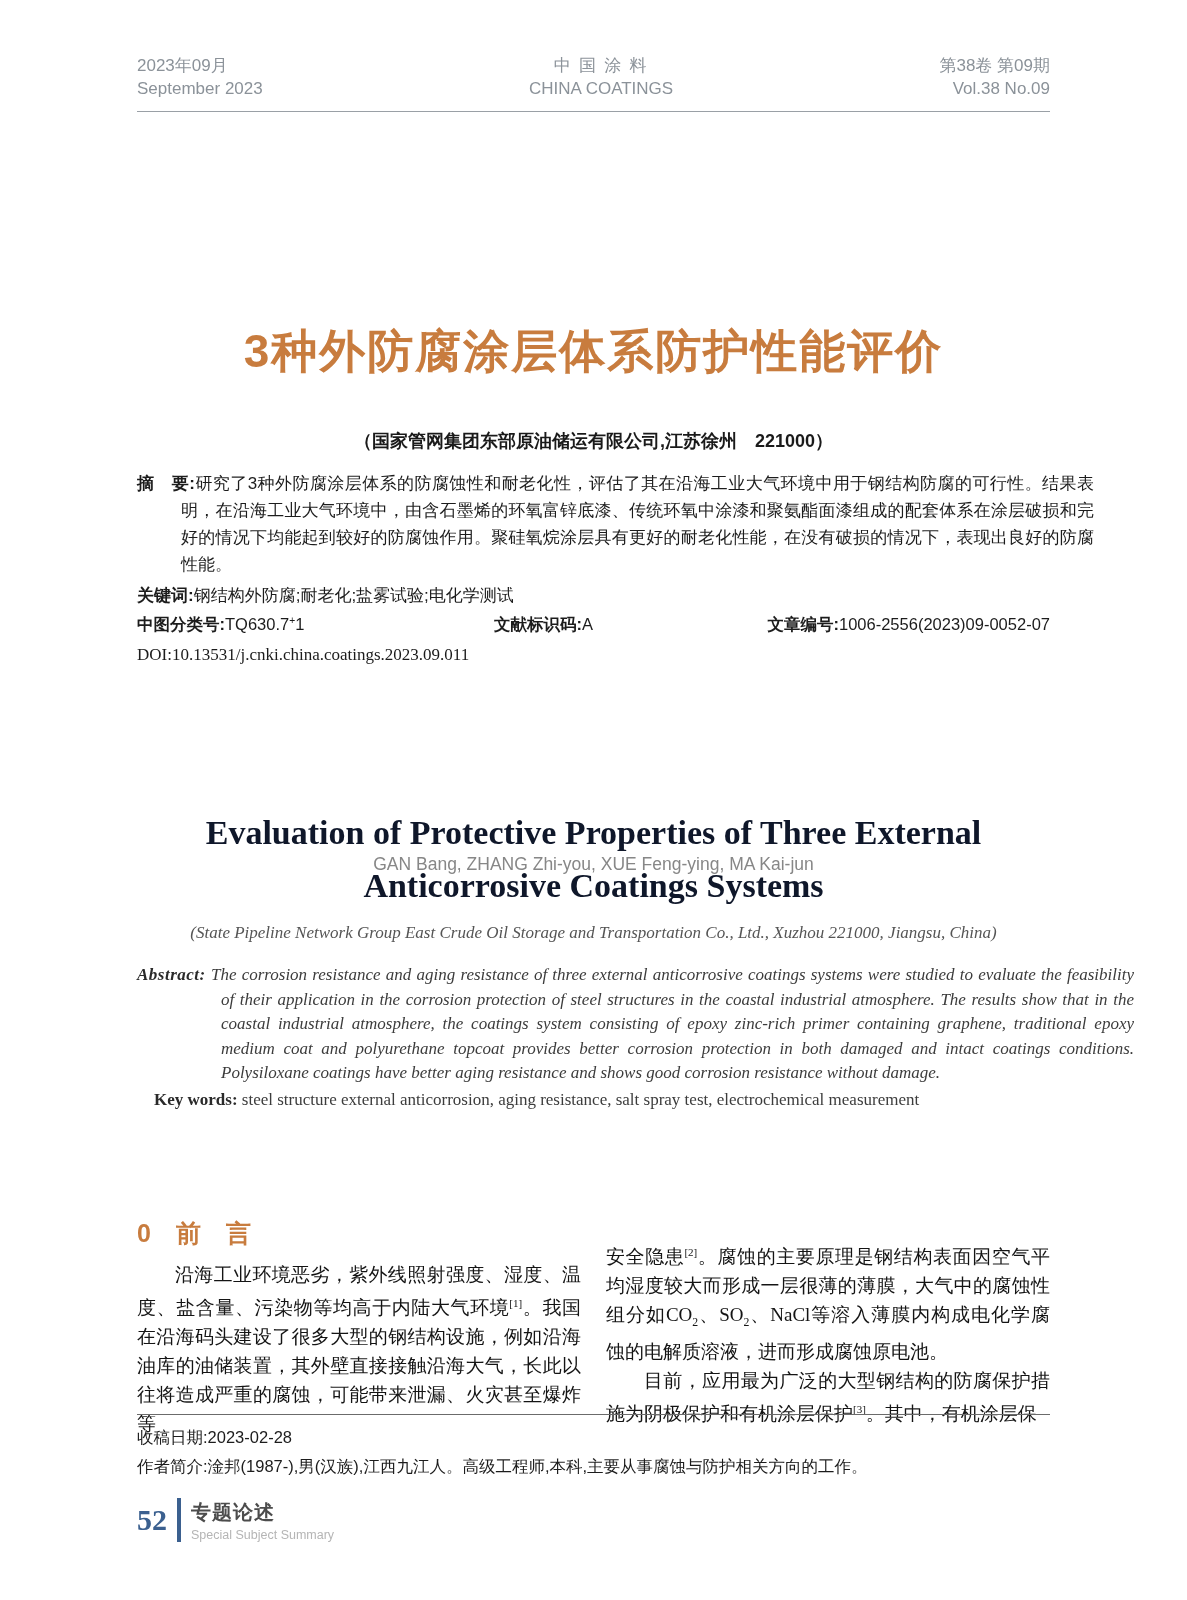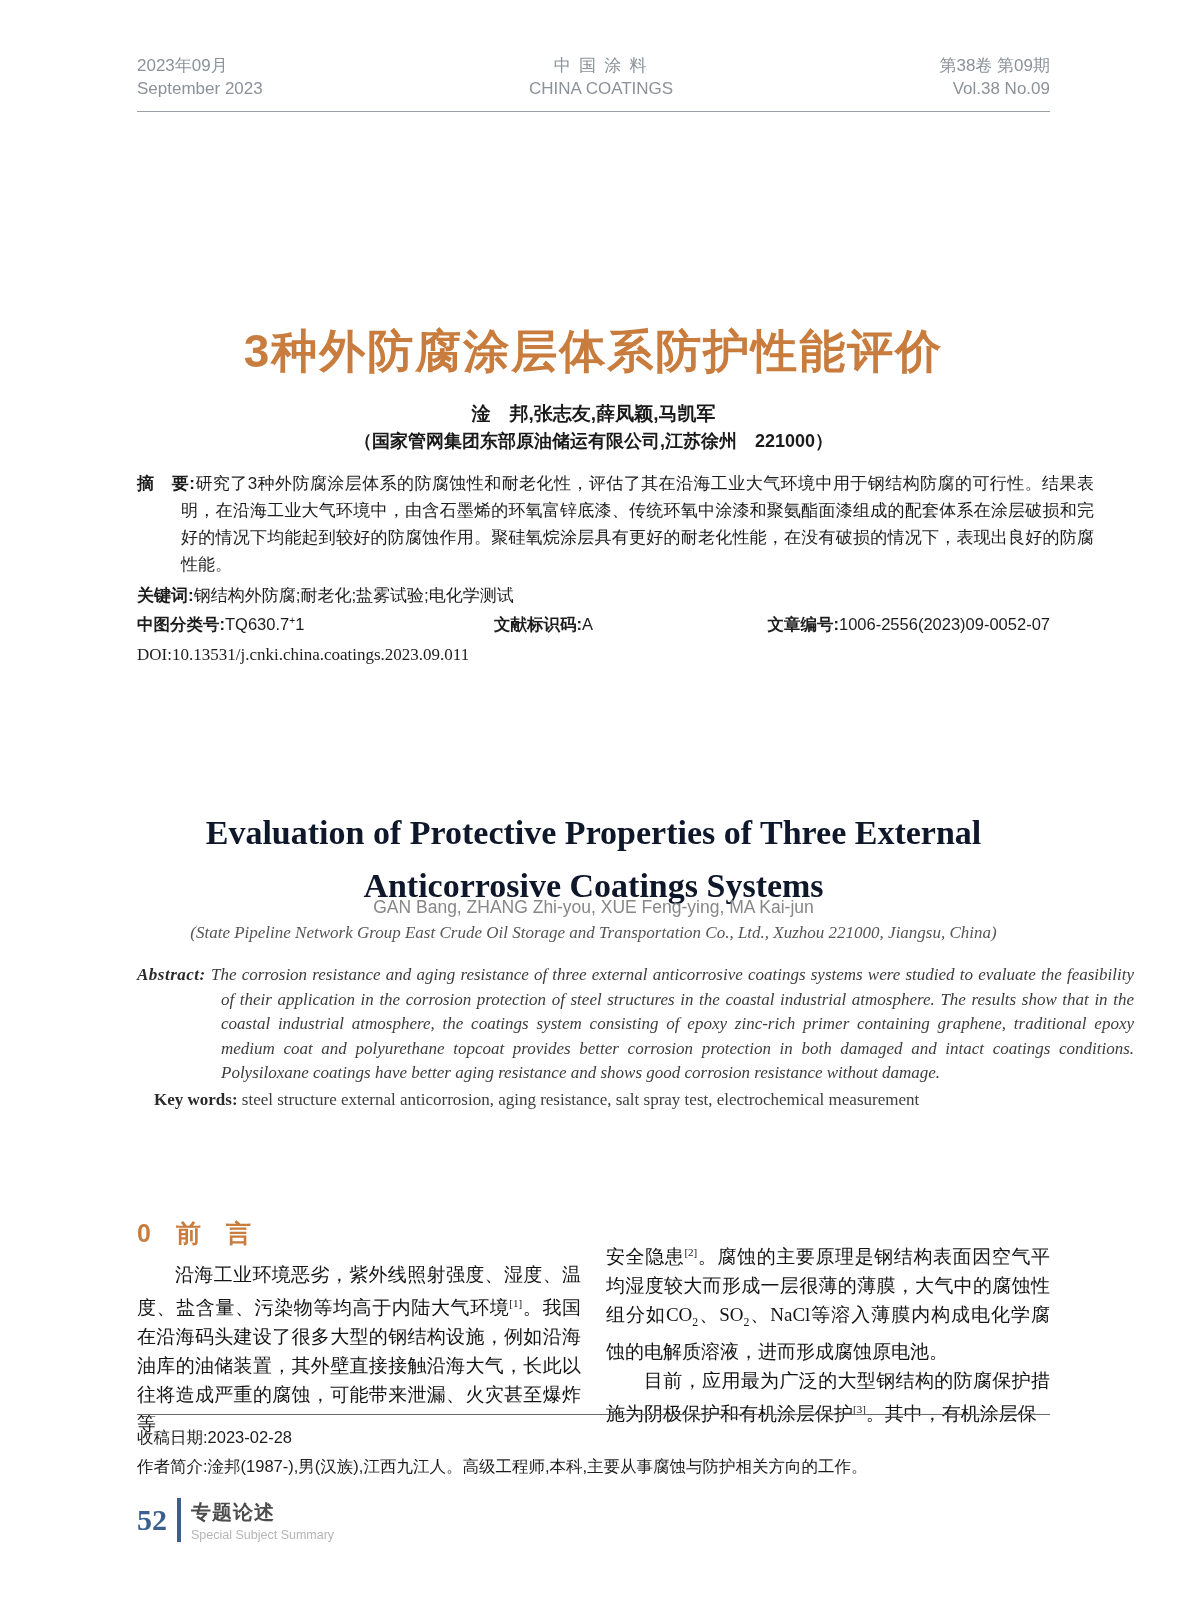--- a/index.html
+++ b/index.html
@@ -58,21 +58,21 @@
     font-family:"Liberation Serif", serif; font-size:17px; color:#1c1c1c;
   }
   
   .title-en {
     position:absolute; left:0; top:806px; width:100%; text-align:center;
     font-family:Liberation Serif, serif; font-weight:bold;
     font-size:34px; line-height:53px; color:#0f172a;
   }
   .title-en .inner { max-width:840px; margin:0 auto; }
   .authors-en {
-    position:absolute; left:0; top:897px; width:100%; text-align:center;
+    position:absolute; left:0; top:854px; width:100%; text-align:center;
     font-size:17.5px; color:#878787;
   }
   .affil-en {
     position:absolute; left:0; top:923px; width:100%; text-align:center;
     font-family:"Liberation Serif", serif; font-style:italic;
     font-size:17px; color:#555555;
   }
   
   .abstract-en {
     position:absolute; left:137px; top:963px; width:913px;
@@ -137,21 +137,20 @@
       <div class="jh-zh-name">中 国 涂 料</div>
       <div>CHINA COATINGS</div>
     </div>
     <div class="jh-right">
       <div>第38卷 第09期</div>
       <div>Vol.38  No.09</div>
     </div>
   </div>
 
   <div class="title-zh">3种外防腐涂层体系防护性能评价</div>
-  <div class="authors-zh">淦　邦,张志友,薛凤颖,马凯军</div>
   <div class="affil-zh">（国家管网集团东部原油储运有限公司,江苏徐州　221000）</div>
 
   <div class="abstract-zh"><b>摘　要:</b><span>研究了3种外防腐涂层体系的防腐蚀性和耐老化性，评估了其在沿海工业大气环境中用于钢结构防腐的可行性。结果表明，在沿海工业大气环境中，由含石墨烯的环氧富锌底漆、传统环氧中涂漆和聚氨酯面漆组成的配套体系在涂层破损和完好的情况下均能起到较好的防腐蚀作用。聚硅氧烷涂层具有更好的耐老化性能，在没有破损的情况下，表现出良好的防腐性能。</span></div>
 
   <div class="keywords-zh"><b>关键词:</b><span>钢结构外防腐;耐老化;盐雾试验;电化学测试</span></div>
 
   <div class="meta-row">
     <span class="m1"><b>中图分类号:</b><span><span>TQ630.7</span><sup>+</sup><span>1</span></span></span>
     <span class="m2"><b>文献标识码:</b><span>A</span></span>
     <span class="m3"><b>文章编号:</b><span>1006-2556(2023)09-0052-07</span></span>

